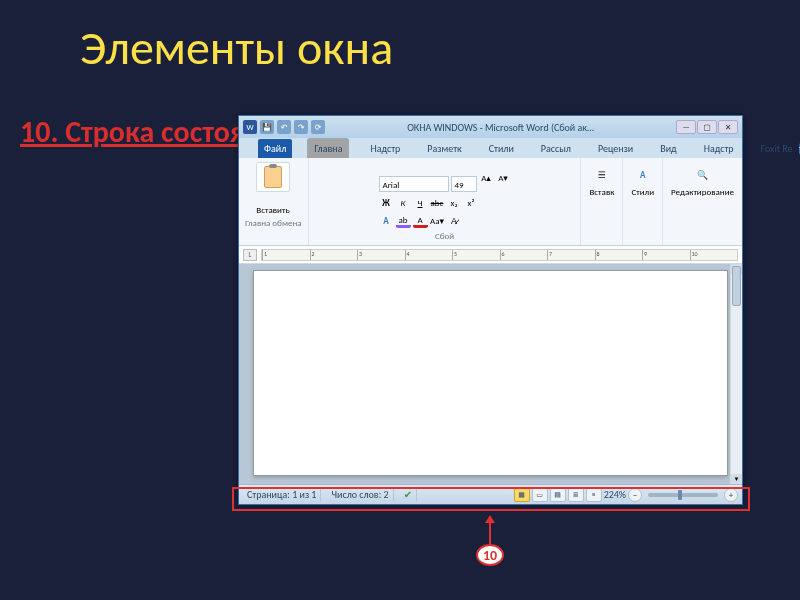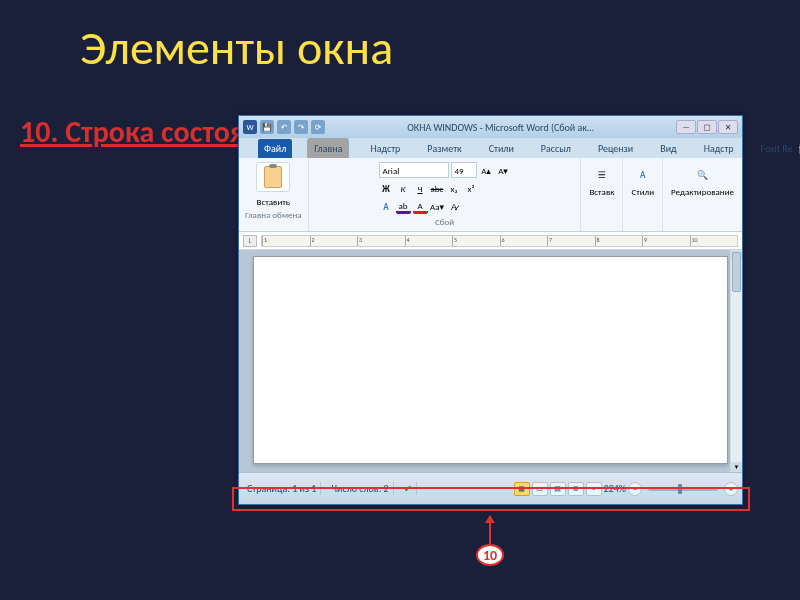--- a/index.html
+++ b/index.html
@@ -76,41 +76,41 @@
   font-size: 9px;
 }
 .ribbon-group {
   padding: 4px 6px;
   border-right: 1px solid #dbe5ef;
   display: flex;
   flex-direction: column;
   align-items: center;
 }
 .ribbon-group .label { color: #6a7a8a; font-size: 9px; margin-top: 2px; }
-.rg-content { display:flex; flex-direction:column; gap:4px; align-items:center; }
+.rg-content { display:flex; flex-direction:column; gap:12px; align-items:flex-start; }
 .paste-btn { width:34px; height:30px; background:#fff; border:1px solid #cdd; border-radius:2px; display:flex; align-items:center; justify-content:center; }
 .clipboard-icon { width:18px; height:22px; background:#f8d090; border:1px solid #caa060; border-radius:2px; position:relative; }
 .clipboard-icon::before { content:''; position:absolute; top:-3px; left:4px; width:8px; height:4px; background:#888; border-radius:2px; }
 .font-row { display:flex; gap:2px; align-items:center; }
-.font-select { height:16px; border:1px solid #bcd; background:#fff; font-size:9px; padding:0 3px; display:flex; align-items:center; }
+.font-select { height:16px; border:1px solid #bcd; background:#fff; font-size:9px; padding:0 3px; display:flex; align-items:center;margin-top:14px; }
 .fmt-btn { width:15px; height:15px; display:flex; align-items:center; justify-content:center; border-radius:2px; }
 .big-btn { display:flex; flex-direction:column; align-items:center; gap:2px; padding:2px 2px; }
 .big-btn .icn { width:20px; height:20px; display:flex; align-items:center; justify-content:center; }
 .ruler-area { background:#fff; border-bottom:1px solid #d0d8e0; height:18px; display:flex; align-items:center; padding:0 4px; font-size:7px; color:#666; }
 .ruler-corner { width:14px; height:12px; border:1px solid #bbb; background:#eee; font-size:7px; display:flex; align-items:center; justify-content:center; margin-right:4px;}
 .ruler { flex:1; height:12px; background:#f5f5f0; border:1px solid #ccc; position:relative; overflow:hidden; }
 .ruler .ticks { position:absolute; inset:0; display:flex; }
 .ruler .tick { flex:1; border-left:1px solid #aaa; font-size:6px; padding-left:1px; color:#555; }
 .doc-area { flex:1; background:#b8c7d6; position:relative; overflow:hidden; }
 .page { position:absolute; left:14px; top:6px; right:14px; bottom:8px; background:#fff; border:1px solid #999; box-shadow:0 2px 4px rgba(0,0,0,.2); }
 .vscroll { position:absolute; right:0; top:0; bottom:0; width:12px; background:#e8eef4; border-left:1px solid #cdd; }
 .vscroll .thumb { position:absolute; left:1px; right:1px; top:2px; height:40px; background:#c0d0e0; border:1px solid #9ab; border-radius:2px; }
 .vscroll .arrow { position:absolute; left:0; right:0; height:10px; background:#d0dce8; display:flex;align-items:center;justify-content:center; font-size:6px; }
 .statusbar {
-  height: 32px;
+  height: 20px;
   background: linear-gradient(#dce8f3, #c5d6e6);
   border-top: 1px solid #a9bccf;
   display:flex; align-items:center;
   font-size: 10px;
   color:#2a4a6a;
   padding: 0 4px;
   gap:6px;
 }
 .status-seg { padding:0 4px; border-right:1px solid #b6c6d6; white-space:nowrap; }
 .status-tools { display:flex; gap:2px; margin-left:auto; align-items:center; }
@@ -218,21 +218,21 @@
               <u>Ч</u>
             </span>
           <span class="fmt-btn">
               <s>abc</s>
             </span>
           <span class="fmt-btn">x₂</span>
           <span class="fmt-btn">x²</span>
         </div>
         <div class="font-row">
           <span class="fmt-btn" style="color:#3a78c0;font-weight:bold">A</span>
-          <span class="fmt-btn" style="border-bottom:3px solid #4c1d95">ab</span>
+          <span class="fmt-btn" style="border-bottom:3px solid #8b5cf6">ab</span>
           <span class="fmt-btn" style="border-bottom:3px solid #d02020">A</span>
           <span class="fmt-btn">Aa▾</span>
           <span class="fmt-btn">A̷</span>
         </div>
       </div>
       <div class="label">Сбой</div>
     </div>
     <div class="ribbon-group">
       <div class="big-btn">
         <div class="icn">☰</div>

